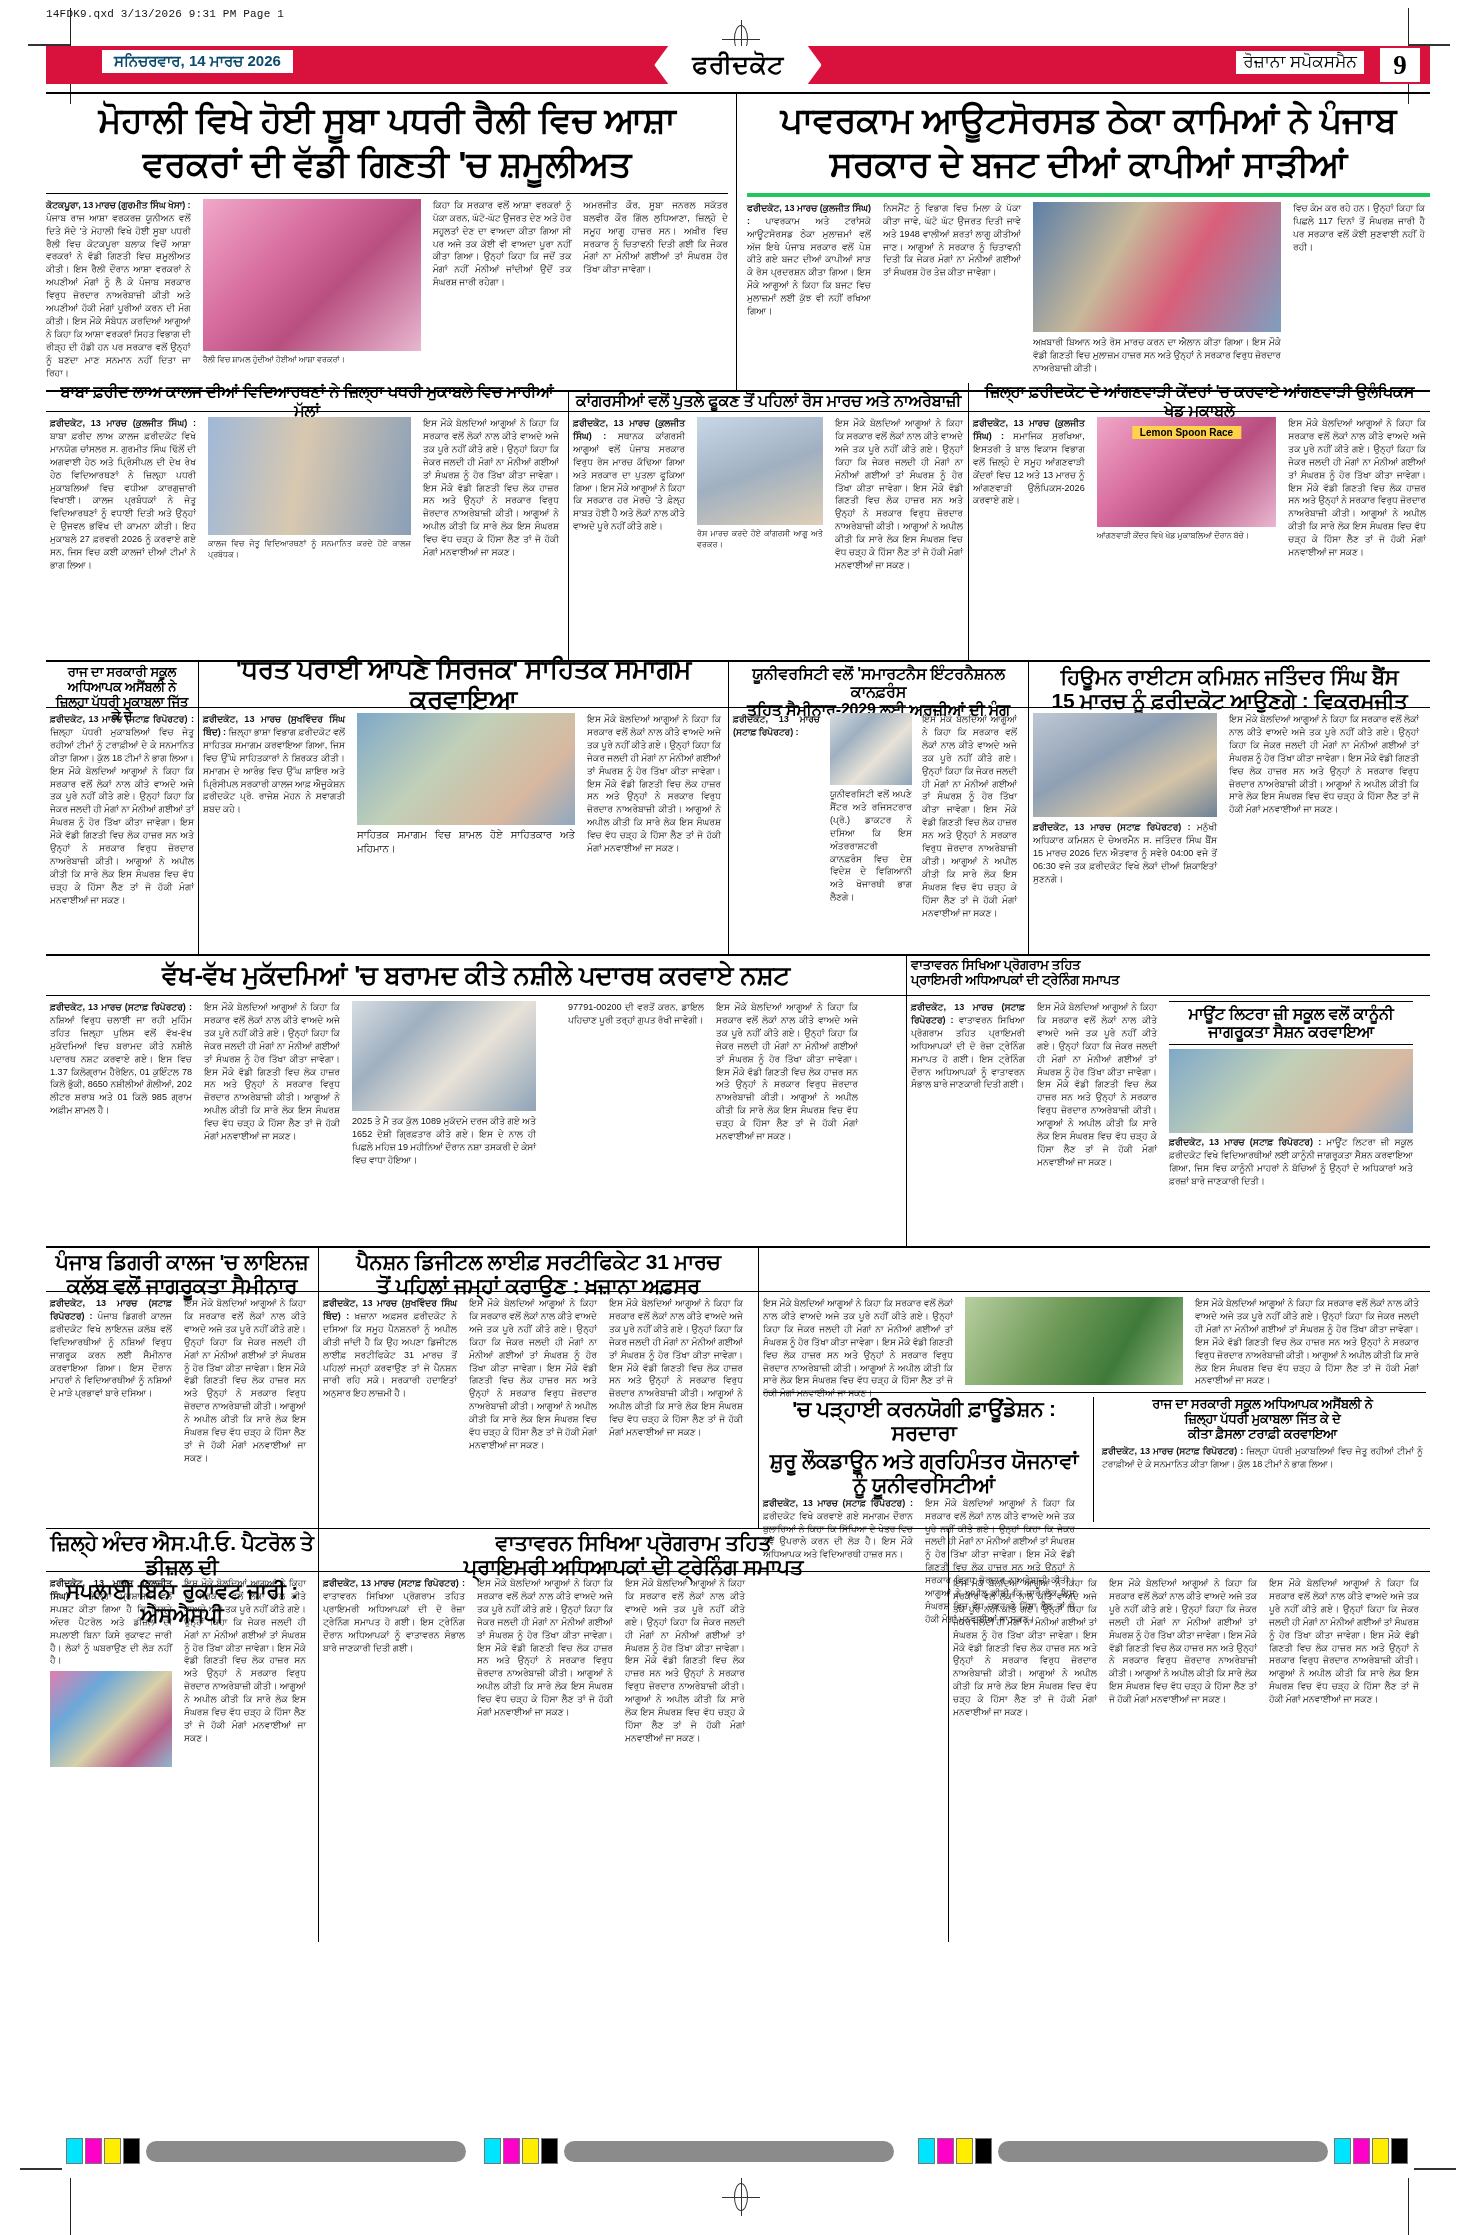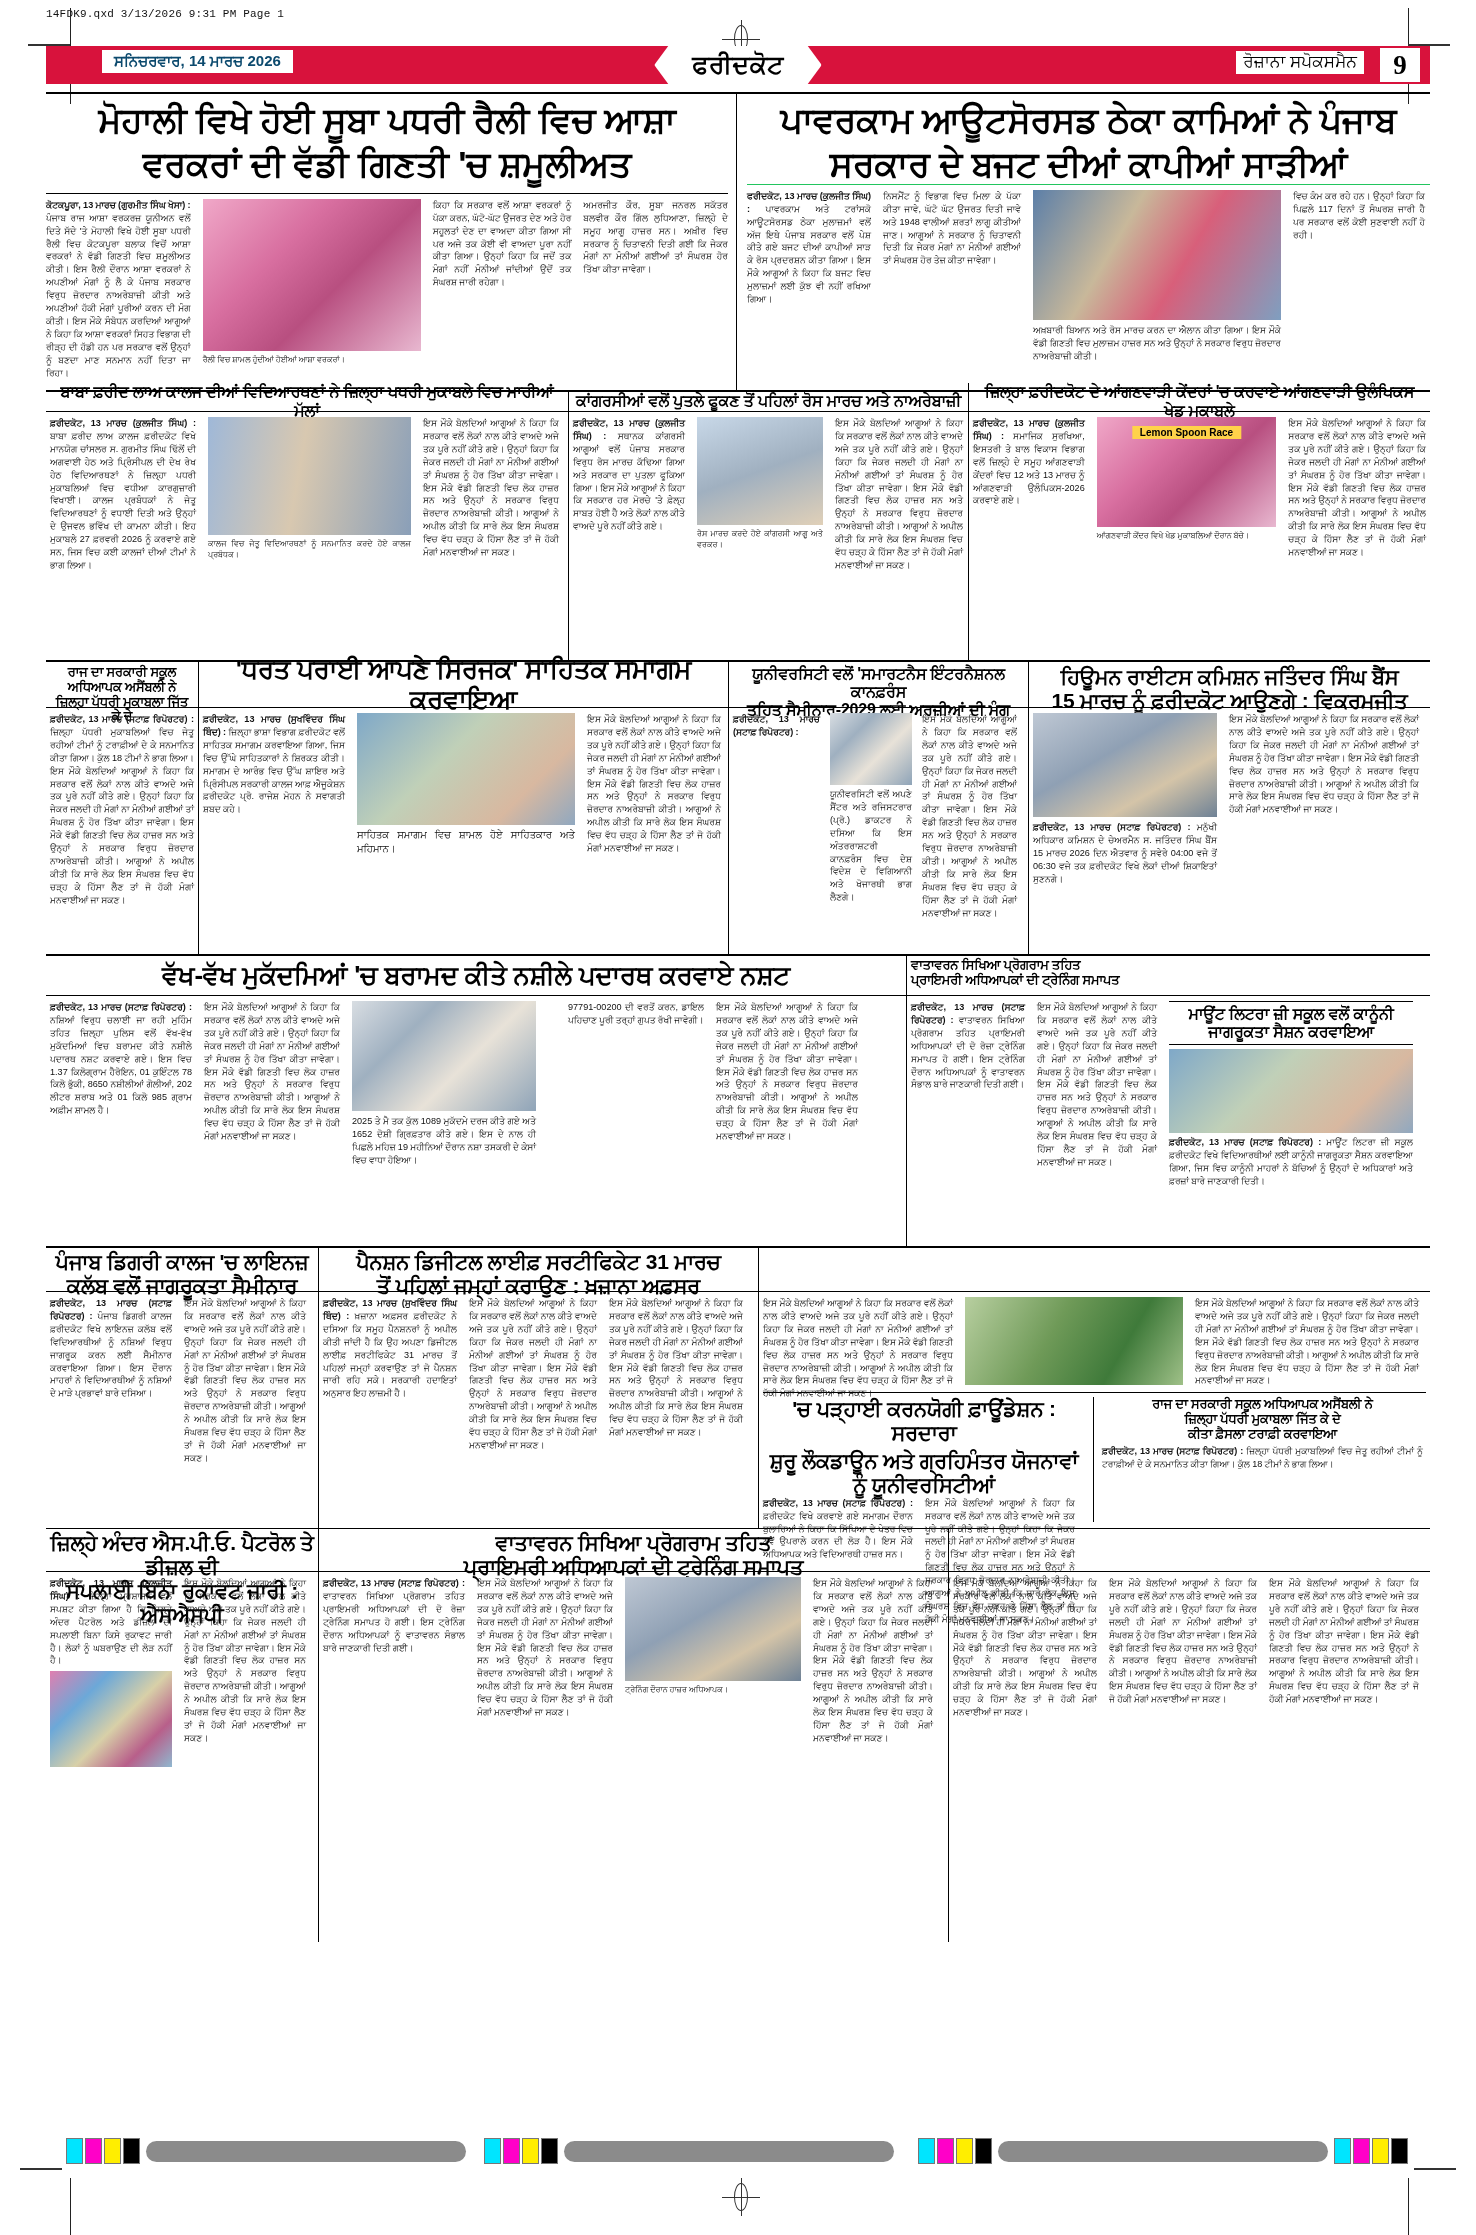--- a/index.html
+++ b/index.html
@@ -257,21 +257,21 @@
           <div style="width:152px; padding-left:6px;">
             <div class="body-txt">ਅਮਰਜੀਤ ਕੌਰ, ਸੂਬਾ ਜਨਰਲ ਸਕੱਤਰ ਬਲਵੀਰ ਕੌਰ ਗਿੱਲ ਲੁਧਿਆਣਾ, ਜ਼ਿਲ੍ਹੇ ਦੇ ਸਮੂਹ ਆਗੂ ਹਾਜ਼ਰ ਸਨ। ਅਖ਼ੀਰ ਵਿਚ ਸਰਕਾਰ ਨੂੰ ਚਿਤਾਵਨੀ ਦਿਤੀ ਗਈ ਕਿ ਜੇਕਰ ਮੰਗਾਂ ਨਾ ਮੰਨੀਆਂ ਗਈਆਂ ਤਾਂ ਸੰਘਰਸ਼ ਹੋਰ ਤਿੱਖਾ ਕੀਤਾ ਜਾਵੇਗਾ।</div>
           </div>
         </div>
       </div>
 
       <div class="col vrule" style="width:694px; padding:6px 0 0 10px;">
         <div class="hl-main hl-xl">ਪਾਵਰਕਾਮ ਆਊਟਸੋਰਸਡ ਠੇਕਾ ਕਾਮਿਆਂ ਨੇ ਪੰਜਾਬ</div>
         <div class="hl-main hl-xl" style="margin-top:4px;">ਸਰਕਾਰ ਦੇ ਬਜਟ ਦੀਆਂ ਕਾਪੀਆਂ ਸਾੜੀਆਂ</div>
 
-        <div class="flexrow" style="border-top:1px solid #22c55e; padding-top:5px; height:205px;">
+        <div class="flexrow" style="margin-top:9px; border-top:4px solid #22c55e; padding-top:5px; height:205px;">
           <div style="width:130px; padding-right:6px;">
             <div class="body-txt"><b>ਫਰੀਦਕੋਟ, 13 ਮਾਰਚ (ਕੁਲਜੀਤ ਸਿੰਘ) :</b> <span>ਪਾਵਰਕਾਮ ਅਤੇ ਟਰਾਂਸਕੋ ਆਊਟਸੋਰਸਡ ਠੇਕਾ ਮੁਲਾਜ਼ਮਾਂ ਵਲੋਂ ਅੱਜ ਇਥੇ ਪੰਜਾਬ ਸਰਕਾਰ ਵਲੋਂ ਪੇਸ਼ ਕੀਤੇ ਗਏ ਬਜਟ ਦੀਆਂ ਕਾਪੀਆਂ ਸਾੜ ਕੇ ਰੋਸ ਪ੍ਰਦਰਸ਼ਨ ਕੀਤਾ ਗਿਆ। ਇਸ ਮੌਕੇ ਆਗੂਆਂ ਨੇ ਕਿਹਾ ਕਿ ਬਜਟ ਵਿਚ ਮੁਲਾਜ਼ਮਾਂ ਲਈ ਕੁੱਝ ਵੀ ਨਹੀਂ ਰਖਿਆ ਗਿਆ।</span></div>
           </div>
           <div style="width:150px; padding:0 6px;">
             <div class="body-txt">ਨਿਸਮੈਂਟ ਨੂੰ ਵਿਭਾਗ ਵਿਚ ਮਿਲਾ ਕੇ ਪੱਕਾ ਕੀਤਾ ਜਾਵੇ, ਘੱਟੋ ਘੱਟ ਉਜਰਤ ਦਿਤੀ ਜਾਵੇ ਅਤੇ 1948 ਵਾਲੀਆਂ ਸ਼ਰਤਾਂ ਲਾਗੂ ਕੀਤੀਆਂ ਜਾਣ। ਆਗੂਆਂ ਨੇ ਸਰਕਾਰ ਨੂੰ ਚਿਤਾਵਨੀ ਦਿਤੀ ਕਿ ਜੇਕਰ ਮੰਗਾਂ ਨਾ ਮੰਨੀਆਂ ਗਈਆਂ ਤਾਂ ਸੰਘਰਸ਼ ਹੋਰ ਤੇਜ਼ ਕੀਤਾ ਜਾਵੇਗਾ।</div>
           </div>
           <div style="width:260px; padding:0 6px;">
             <div class="photo p2" style="height:130px;"></div>
             <div class="body-txt" style="margin-top:4px;">ਅਖ਼ਬਾਰੀ ਬਿਆਨ ਅਤੇ ਰੋਸ ਮਾਰਚ ਕਰਨ ਦਾ ਐਲਾਨ ਕੀਤਾ ਗਿਆ। ਇਸ ਮੌਕੇ ਵੱਡੀ ਗਿਣਤੀ ਵਿਚ ਮੁਲਾਜ਼ਮ ਹਾਜ਼ਰ ਸਨ ਅਤੇ ਉਨ੍ਹਾਂ ਨੇ ਸਰਕਾਰ ਵਿਰੁਧ ਜ਼ੋਰਦਾਰ ਨਾਅਰੇਬਾਜ਼ੀ ਕੀਤੀ।</div>
           </div>
@@ -523,24 +523,20 @@
           <div class="body-txt">ਇਸ ਮੌਕੇ ਬੋਲਦਿਆਂ ਆਗੂਆਂ ਨੇ ਕਿਹਾ ਕਿ ਸਰਕਾਰ ਵਲੋਂ ਲੋਕਾਂ ਨਾਲ ਕੀਤੇ ਵਾਅਦੇ ਅਜੇ ਤਕ ਪੂਰੇ ਨਹੀਂ ਕੀਤੇ ਗਏ। ਉਨ੍ਹਾਂ ਕਿਹਾ ਕਿ ਜੇਕਰ ਜਲਦੀ ਹੀ ਮੰਗਾਂ ਨਾ ਮੰਨੀਆਂ ਗਈਆਂ ਤਾਂ ਸੰਘਰਸ਼ ਨੂੰ ਹੋਰ ਤਿੱਖਾ ਕੀਤਾ ਜਾਵੇਗਾ। ਇਸ ਮੌਕੇ ਵੱਡੀ ਗਿਣਤੀ ਵਿਚ ਲੋਕ ਹਾਜ਼ਰ ਸਨ ਅਤੇ ਉਨ੍ਹਾਂ ਨੇ ਸਰਕਾਰ ਵਿਰੁਧ ਜ਼ੋਰਦਾਰ ਨਾਅਰੇਬਾਜ਼ੀ ਕੀਤੀ। ਆਗੂਆਂ ਨੇ ਅਪੀਲ ਕੀਤੀ ਕਿ ਸਾਰੇ ਲੋਕ ਇਸ ਸੰਘਰਸ਼ ਵਿਚ ਵੱਧ ਚੜ੍ਹ ਕੇ ਹਿੱਸਾ ਲੈਣ ਤਾਂ ਜੋ ਹੱਕੀ ਮੰਗਾਂ ਮਨਵਾਈਆਂ ਜਾ ਸਕਣ।</div>
         </div>
       </div>
       <div class="flexrow vrule" style="width:630px; padding:5px 4px 0;">
         <div style="width:148px; padding-right:6px;">
           <div class="body-txt"><b>ਫ਼ਰੀਦਕੋਟ, 13 ਮਾਰਚ (ਸਟਾਫ਼ ਰਿਪੋਰਟਰ) :</b> <span>ਵਾਤਾਵਰਨ ਸਿਖਿਆ ਪ੍ਰੋਗਰਾਮ ਤਹਿਤ ਪ੍ਰਾਇਮਰੀ ਅਧਿਆਪਕਾਂ ਦੀ ਦੋ ਰੋਜ਼ਾ ਟ੍ਰੇਨਿੰਗ ਸਮਾਪਤ ਹੋ ਗਈ। ਇਸ ਟ੍ਰੇਨਿੰਗ ਦੌਰਾਨ ਅਧਿਆਪਕਾਂ ਨੂੰ ਵਾਤਾਵਰਨ ਸੰਭਾਲ ਬਾਰੇ ਜਾਣਕਾਰੀ ਦਿਤੀ ਗਈ।</span></div>
         </div>
         <div style="width:148px; padding:0 6px;">
           <div class="body-txt">ਇਸ ਮੌਕੇ ਬੋਲਦਿਆਂ ਆਗੂਆਂ ਨੇ ਕਿਹਾ ਕਿ ਸਰਕਾਰ ਵਲੋਂ ਲੋਕਾਂ ਨਾਲ ਕੀਤੇ ਵਾਅਦੇ ਅਜੇ ਤਕ ਪੂਰੇ ਨਹੀਂ ਕੀਤੇ ਗਏ। ਉਨ੍ਹਾਂ ਕਿਹਾ ਕਿ ਜੇਕਰ ਜਲਦੀ ਹੀ ਮੰਗਾਂ ਨਾ ਮੰਨੀਆਂ ਗਈਆਂ ਤਾਂ ਸੰਘਰਸ਼ ਨੂੰ ਹੋਰ ਤਿੱਖਾ ਕੀਤਾ ਜਾਵੇਗਾ। ਇਸ ਮੌਕੇ ਵੱਡੀ ਗਿਣਤੀ ਵਿਚ ਲੋਕ ਹਾਜ਼ਰ ਸਨ ਅਤੇ ਉਨ੍ਹਾਂ ਨੇ ਸਰਕਾਰ ਵਿਰੁਧ ਜ਼ੋਰਦਾਰ ਨਾਅਰੇਬਾਜ਼ੀ ਕੀਤੀ। ਆਗੂਆਂ ਨੇ ਅਪੀਲ ਕੀਤੀ ਕਿ ਸਾਰੇ ਲੋਕ ਇਸ ਸੰਘਰਸ਼ ਵਿਚ ਵੱਧ ਚੜ੍ਹ ਕੇ ਹਿੱਸਾ ਲੈਣ ਤਾਂ ਜੋ ਹੱਕੀ ਮੰਗਾਂ ਮਨਵਾਈਆਂ ਜਾ ਸਕਣ।</div>
         </div>
-        <div style="width:188px; padding:0 6px;">
-          <div class="photo p3" style="height:104px;"></div>
-          <div class="body-txt" style="font-size:8px; margin-top:3px;">ਟ੍ਰੇਨਿੰਗ ਦੌਰਾਨ ਹਾਜ਼ਰ ਅਧਿਆਪਕ।</div>
-        </div>
         <div style="width:126px; padding-left:6px;">
           <div class="body-txt">ਇਸ ਮੌਕੇ ਬੋਲਦਿਆਂ ਆਗੂਆਂ ਨੇ ਕਿਹਾ ਕਿ ਸਰਕਾਰ ਵਲੋਂ ਲੋਕਾਂ ਨਾਲ ਕੀਤੇ ਵਾਅਦੇ ਅਜੇ ਤਕ ਪੂਰੇ ਨਹੀਂ ਕੀਤੇ ਗਏ। ਉਨ੍ਹਾਂ ਕਿਹਾ ਕਿ ਜੇਕਰ ਜਲਦੀ ਹੀ ਮੰਗਾਂ ਨਾ ਮੰਨੀਆਂ ਗਈਆਂ ਤਾਂ ਸੰਘਰਸ਼ ਨੂੰ ਹੋਰ ਤਿੱਖਾ ਕੀਤਾ ਜਾਵੇਗਾ। ਇਸ ਮੌਕੇ ਵੱਡੀ ਗਿਣਤੀ ਵਿਚ ਲੋਕ ਹਾਜ਼ਰ ਸਨ ਅਤੇ ਉਨ੍ਹਾਂ ਨੇ ਸਰਕਾਰ ਵਿਰੁਧ ਜ਼ੋਰਦਾਰ ਨਾਅਰੇਬਾਜ਼ੀ ਕੀਤੀ। ਆਗੂਆਂ ਨੇ ਅਪੀਲ ਕੀਤੀ ਕਿ ਸਾਰੇ ਲੋਕ ਇਸ ਸੰਘਰਸ਼ ਵਿਚ ਵੱਧ ਚੜ੍ਹ ਕੇ ਹਿੱਸਾ ਲੈਣ ਤਾਂ ਜੋ ਹੱਕੀ ਮੰਗਾਂ ਮਨਵਾਈਆਂ ਜਾ ਸਕਣ।</div>
         </div>
       </div>
       <div class="flexrow vrule" style="width:482px; padding:5px 4px 0;">
         <div style="width:150px; padding-right:6px;">
           <div class="body-txt">ਇਸ ਮੌਕੇ ਬੋਲਦਿਆਂ ਆਗੂਆਂ ਨੇ ਕਿਹਾ ਕਿ ਸਰਕਾਰ ਵਲੋਂ ਲੋਕਾਂ ਨਾਲ ਕੀਤੇ ਵਾਅਦੇ ਅਜੇ ਤਕ ਪੂਰੇ ਨਹੀਂ ਕੀਤੇ ਗਏ। ਉਨ੍ਹਾਂ ਕਿਹਾ ਕਿ ਜੇਕਰ ਜਲਦੀ ਹੀ ਮੰਗਾਂ ਨਾ ਮੰਨੀਆਂ ਗਈਆਂ ਤਾਂ ਸੰਘਰਸ਼ ਨੂੰ ਹੋਰ ਤਿੱਖਾ ਕੀਤਾ ਜਾਵੇਗਾ। ਇਸ ਮੌਕੇ ਵੱਡੀ ਗਿਣਤੀ ਵਿਚ ਲੋਕ ਹਾਜ਼ਰ ਸਨ ਅਤੇ ਉਨ੍ਹਾਂ ਨੇ ਸਰਕਾਰ ਵਿਰੁਧ ਜ਼ੋਰਦਾਰ ਨਾਅਰੇਬਾਜ਼ੀ ਕੀਤੀ। ਆਗੂਆਂ ਨੇ ਅਪੀਲ ਕੀਤੀ ਕਿ ਸਾਰੇ ਲੋਕ ਇਸ ਸੰਘਰਸ਼ ਵਿਚ ਵੱਧ ਚੜ੍ਹ ਕੇ ਹਿੱਸਾ ਲੈਣ ਤਾਂ ਜੋ ਹੱਕੀ ਮੰਗਾਂ ਮਨਵਾਈਆਂ ਜਾ ਸਕਣ।</div>
         </div>
         <div style="width:160px; padding:0 6px;">
           <div class="body-txt">ਇਸ ਮੌਕੇ ਬੋਲਦਿਆਂ ਆਗੂਆਂ ਨੇ ਕਿਹਾ ਕਿ ਸਰਕਾਰ ਵਲੋਂ ਲੋਕਾਂ ਨਾਲ ਕੀਤੇ ਵਾਅਦੇ ਅਜੇ ਤਕ ਪੂਰੇ ਨਹੀਂ ਕੀਤੇ ਗਏ। ਉਨ੍ਹਾਂ ਕਿਹਾ ਕਿ ਜੇਕਰ ਜਲਦੀ ਹੀ ਮੰਗਾਂ ਨਾ ਮੰਨੀਆਂ ਗਈਆਂ ਤਾਂ ਸੰਘਰਸ਼ ਨੂੰ ਹੋਰ ਤਿੱਖਾ ਕੀਤਾ ਜਾਵੇਗਾ। ਇਸ ਮੌਕੇ ਵੱਡੀ ਗਿਣਤੀ ਵਿਚ ਲੋਕ ਹਾਜ਼ਰ ਸਨ ਅਤੇ ਉਨ੍ਹਾਂ ਨੇ ਸਰਕਾਰ ਵਿਰੁਧ ਜ਼ੋਰਦਾਰ ਨਾਅਰੇਬਾਜ਼ੀ ਕੀਤੀ। ਆਗੂਆਂ ਨੇ ਅਪੀਲ ਕੀਤੀ ਕਿ ਸਾਰੇ ਲੋਕ ਇਸ ਸੰਘਰਸ਼ ਵਿਚ ਵੱਧ ਚੜ੍ਹ ਕੇ ਹਿੱਸਾ ਲੈਣ ਤਾਂ ਜੋ ਹੱਕੀ ਮੰਗਾਂ ਮਨਵਾਈਆਂ ਜਾ ਸਕਣ।</div>

